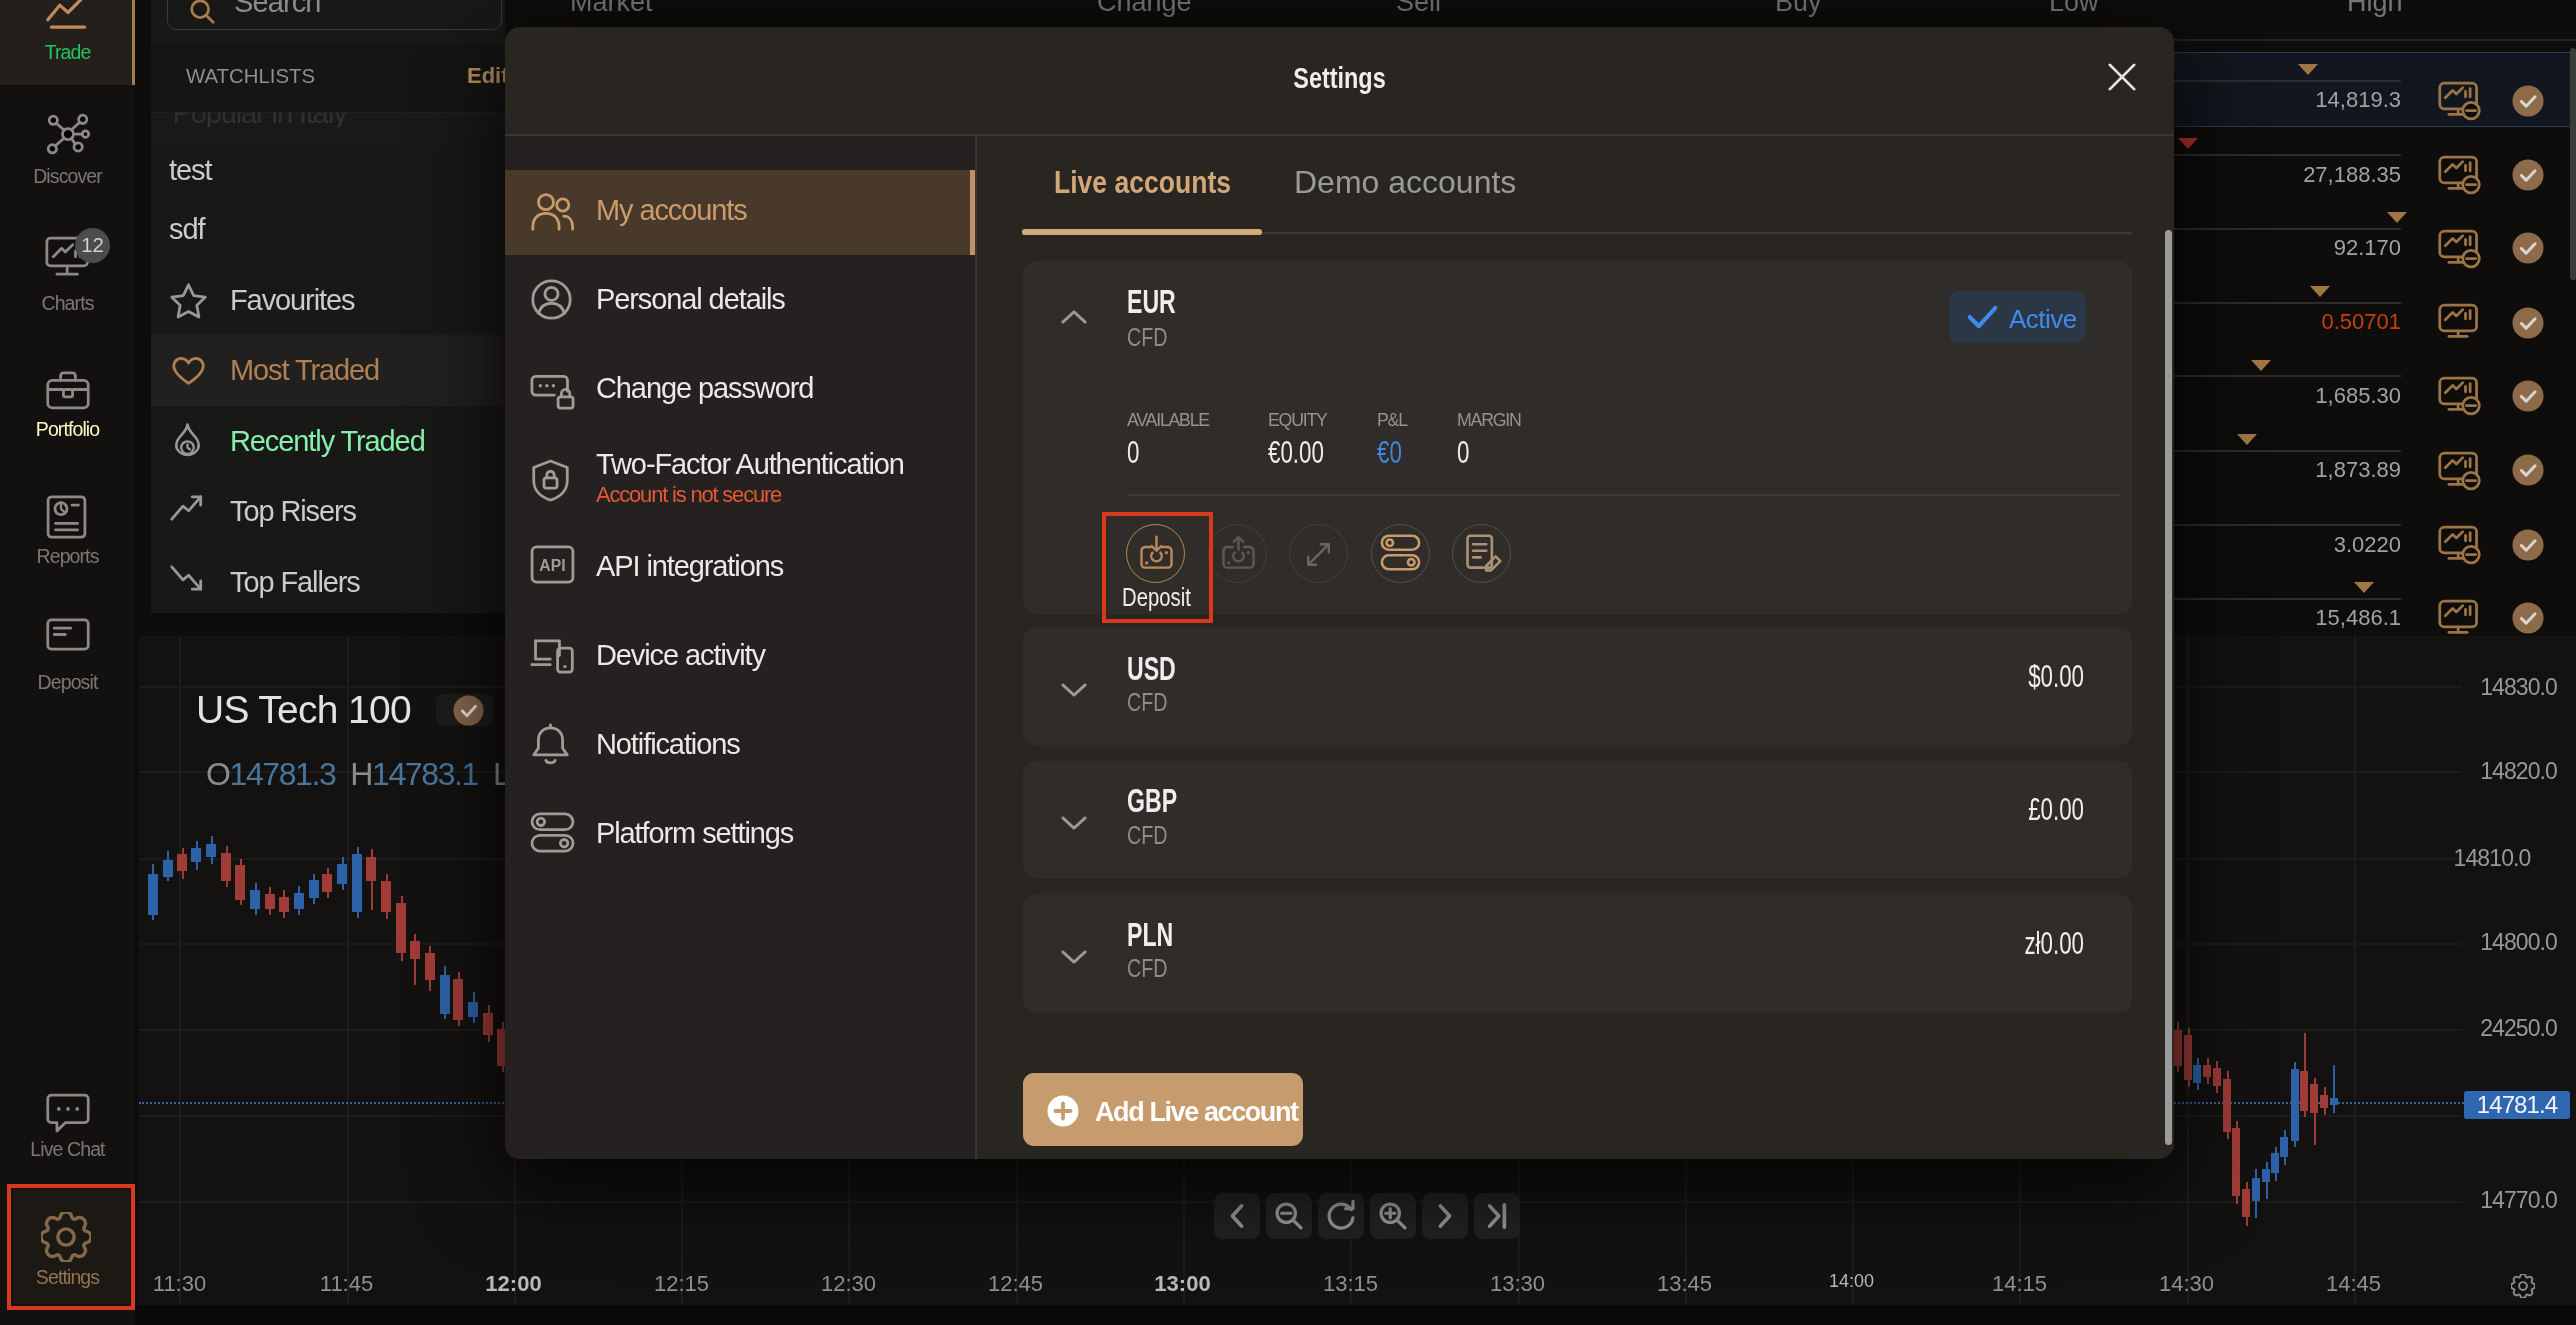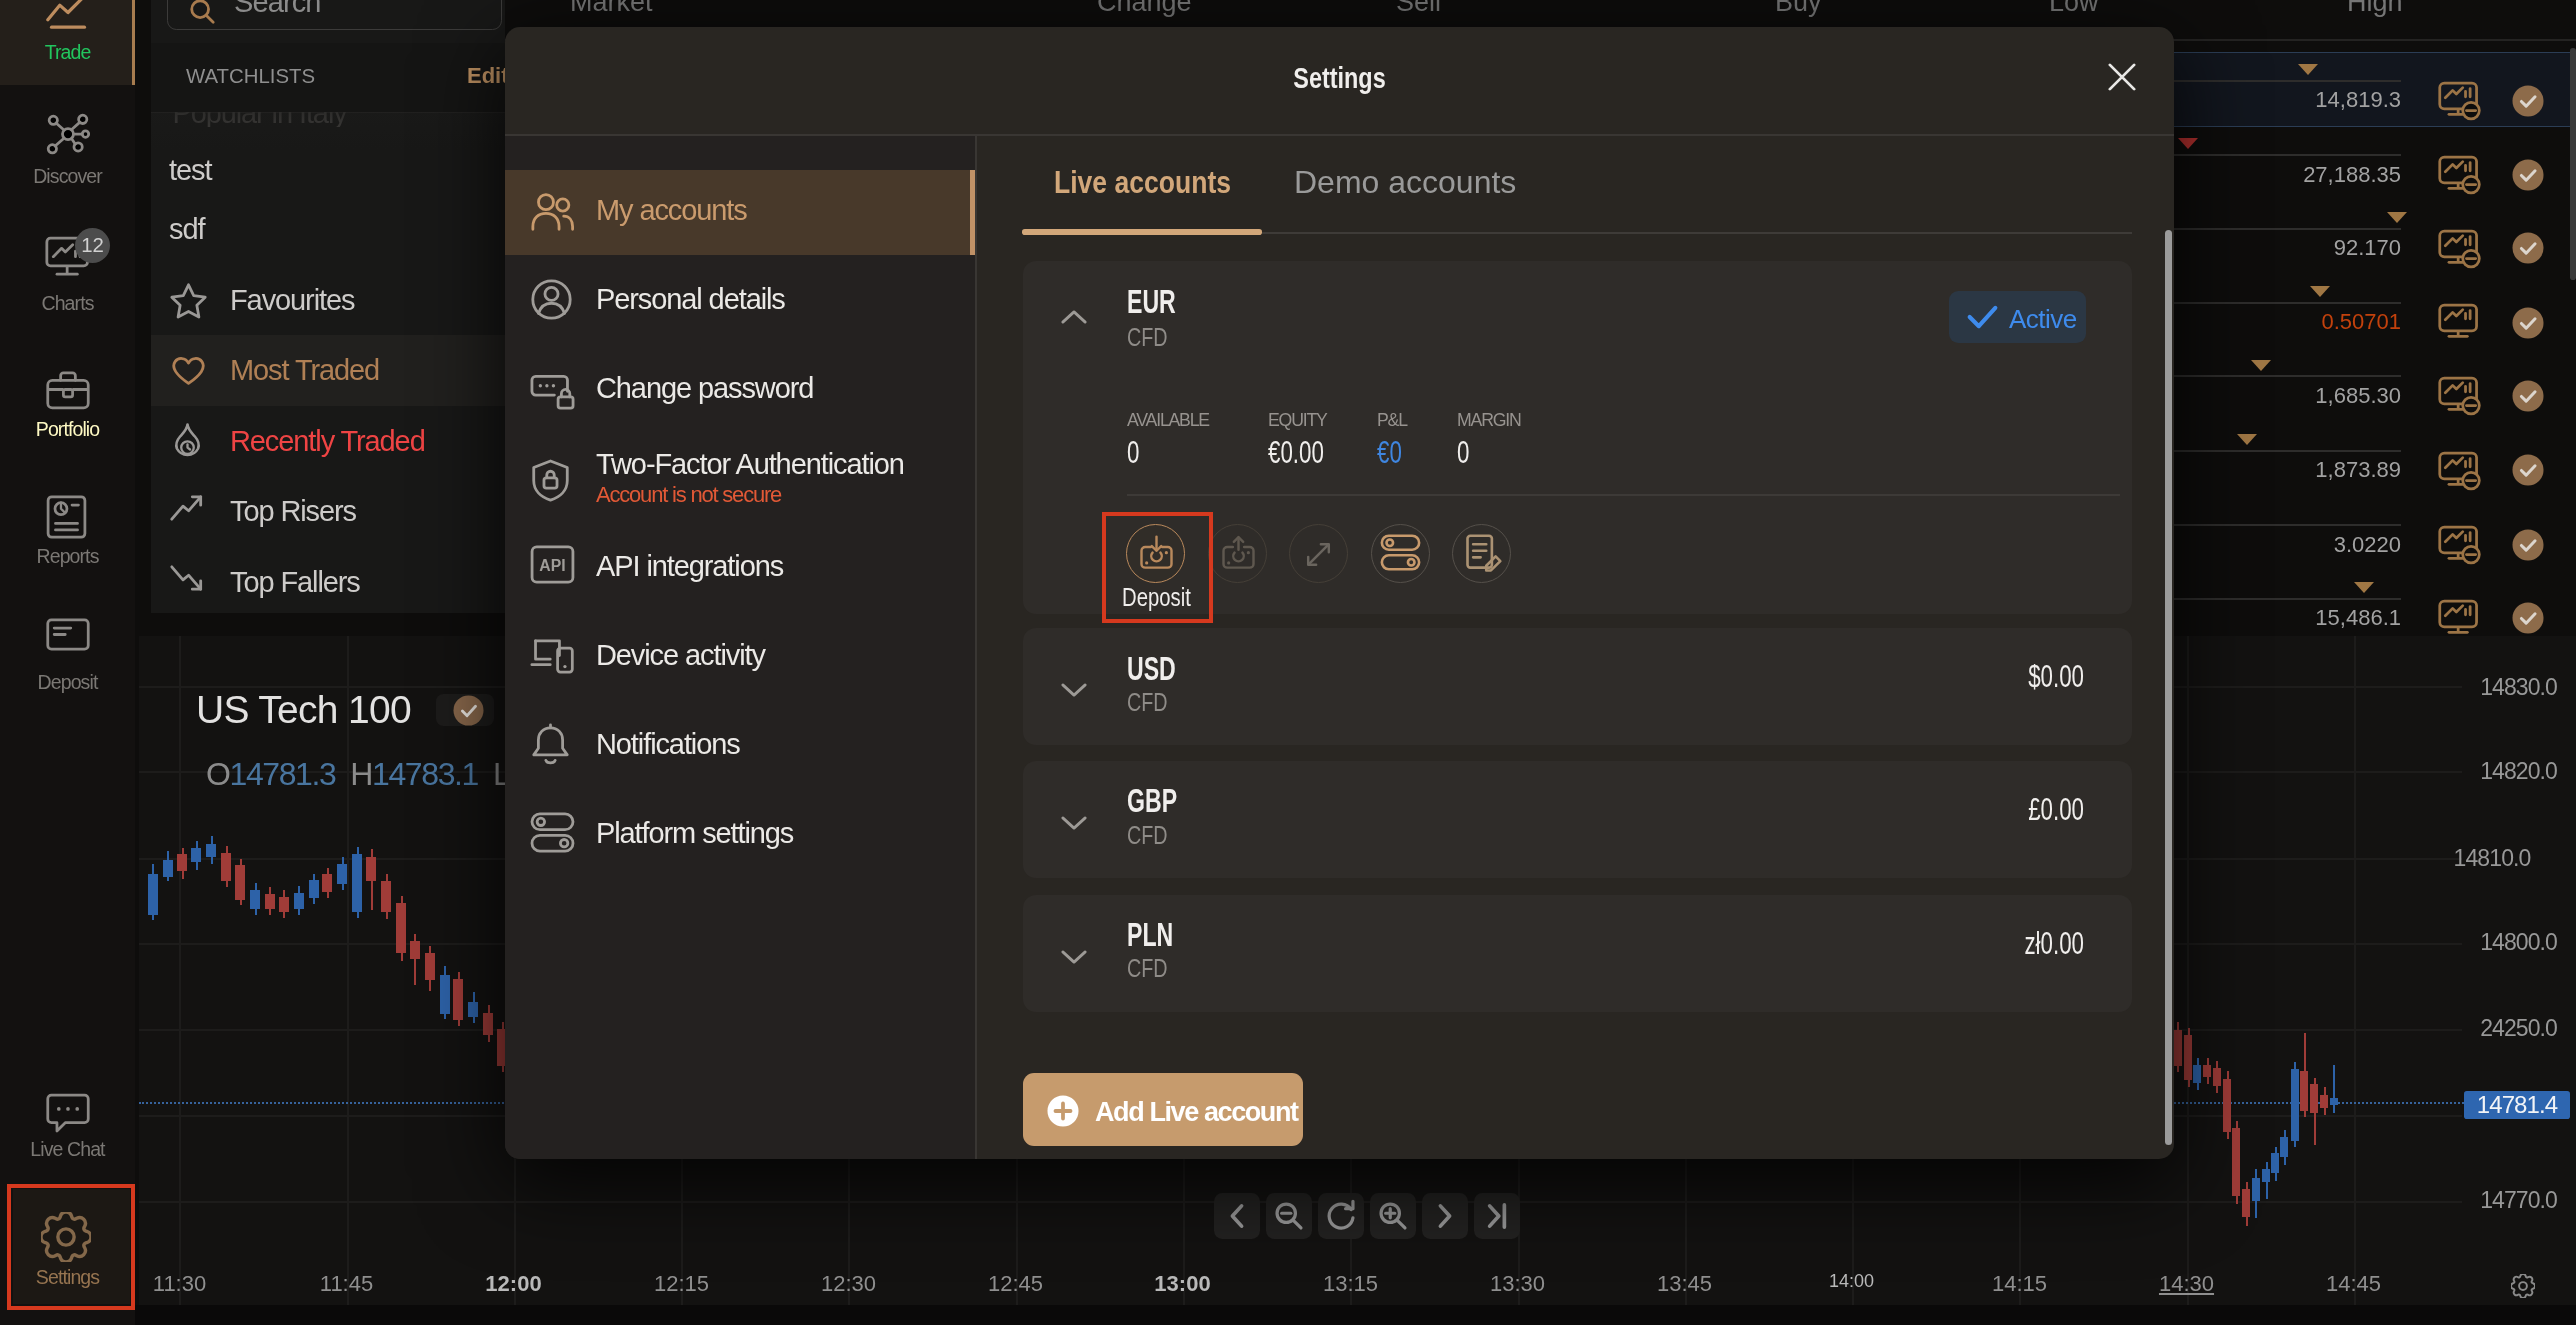--- a/index.html
+++ b/index.html
@@ -41,21 +41,21 @@
 <div class="abs" style="left:430px; top:1271px; width:167px; text-align:center; font-size:22px; color:#b9b9b9; font-weight:700;">12:00</div>
 <div class="abs" style="left:598px; top:1271px; width:167px; text-align:center; font-size:22px; color:#8f8f8f; ">12:15</div>
 <div class="abs" style="left:765px; top:1271px; width:167px; text-align:center; font-size:22px; color:#8f8f8f; ">12:30</div>
 <div class="abs" style="left:932px; top:1271px; width:167px; text-align:center; font-size:22px; color:#8f8f8f; ">12:45</div>
 <div class="abs" style="left:1099px; top:1271px; width:167px; text-align:center; font-size:22px; color:#b9b9b9; font-weight:700;">13:00</div>
 <div class="abs" style="left:1267px; top:1271px; width:167px; text-align:center; font-size:22px; color:#8f8f8f; ">13:15</div>
 <div class="abs" style="left:1434px; top:1271px; width:167px; text-align:center; font-size:22px; color:#8f8f8f; ">13:30</div>
 <div class="abs" style="left:1601px; top:1271px; width:167px; text-align:center; font-size:22px; color:#8f8f8f; ">13:45</div>
 <div class="abs" style="left:1768px; top:1271px; width:167px; text-align:center; font-size:18px; color:#b9b9b9; font-weight:400;">14:00</div>
 <div class="abs" style="left:1936px; top:1271px; width:167px; text-align:center; font-size:22px; color:#8f8f8f; ">14:15</div>
-<div class="abs" style="left:2103px; top:1271px; width:167px; text-align:center; font-size:22px; color:#8f8f8f;text-decoration:underline; ">14:30</div>
+<div class="abs" style="left:2103px; top:1271px; width:167px; text-align:center; font-size:22px; color:#8f8f8f; ">14:30</div>
 <div class="abs" style="left:2270px; top:1271px; width:167px; text-align:center; font-size:22px; color:#8f8f8f; ">14:45</div>
   <div class="abs" style="left:2427px; top:674px; width:130px; text-align:right; font-size:23px; letter-spacing:-0.9px; color:#989898;">14830.0</div>
 <div class="abs" style="left:2427px; top:758px; width:130px; text-align:right; font-size:23px; letter-spacing:-0.9px; color:#989898;">14820.0</div>
 <div class="abs" style="left:2427px; top:845px; width:130px; text-align:center; font-size:23px; letter-spacing:-0.9px; color:#989898;">14810.0</div>
 <div class="abs" style="left:2427px; top:929px; width:130px; text-align:right; font-size:23px; letter-spacing:-0.9px; color:#989898;">14800.0</div>
 <div class="abs" style="left:2427px; top:1015px; width:130px; text-align:right; font-size:23px; letter-spacing:-0.9px; color:#989898;">24250.0</div>
 <div class="abs" style="left:2427px; top:1187px; width:130px; text-align:right; font-size:23px; letter-spacing:-0.9px; color:#989898;">14770.0</div>
   <div class="abs" style="left:152px; top:864px; width:1.9px; height:56px; background:#2d62a8; z-index:2;"></div>
     <div class="abs" style="left:148px; top:874px; width:10.2px; height:41px; background:#2d62a8; z-index:2;"></div>
 <div class="abs" style="left:167px; top:851px; width:1.9px; height:30px; background:#2d62a8; z-index:2;"></div>
@@ -394,21 +394,21 @@
       </svg>
     </div>
 <div class="abs" style="left:230px; top:354px; font-size:29px; letter-spacing:-1.1px; color:#b08055;">Most Traded</div>
 <div class="abs" style="left:169px; top:422px;">
       <svg width="37" height="41" viewBox="0 0 40 44">
         <path d="M20 2.5 C20.5 8 24 11 28 15.5 C31.5 19.5 33 24 31.5 28.5 A13 13 0 0 1 8.5 28.5 C7 24 8.5 19.5 12 15.5 C16 11 19.5 8 20 2.5 z" stroke="#9a9896" stroke-width="2.8" stroke-linecap="round" stroke-linejoin="round" fill="none"></path>
 <circle cx="20" cy="27.5" r="6.8" stroke="#9a9896" stroke-width="2.5" fill="none"></circle>
         <path d="M20 24 v3.5 l2.8 2" stroke="#9a9896" stroke-width="2.5" stroke-linecap="round" stroke-linejoin="round" fill="none"></path>
       </svg>
     </div>
-<div class="abs" style="left:230px; top:425px; font-size:29px; letter-spacing:-1.1px; color:#ef4444;">Recently Traded</div>
+<div class="abs" style="left:230px; top:425px; font-size:29px; letter-spacing:-1.1px; color:#86efac;">Recently Traded</div>
 <div class="abs" style="left:169px; top:493px;">
       <svg width="41" height="30" viewBox="0 0 44 32">
         <path d="M3 28 L15 14 L21 19 L34 4" stroke="#9a9896" stroke-width="3" stroke-linecap="round" stroke-linejoin="round" fill="none"></path>
         <path d="M25 4 H34 V13" stroke="#9a9896" stroke-width="3" stroke-linecap="round" stroke-linejoin="round" fill="none"></path>
       </svg>
     </div>
 <div class="abs" style="left:230px; top:495px; font-size:29px; letter-spacing:-1.1px; color:#cdcbc9;">Top Risers</div>
 <div class="abs" style="left:169px; top:563px;">
       <svg width="41" height="30" viewBox="0 0 44 32">
         <path d="M3 4 L15 18 L21 13 L34 28" stroke="#9a9896" stroke-width="3" stroke-linecap="round" stroke-linejoin="round" fill="none"></path>

